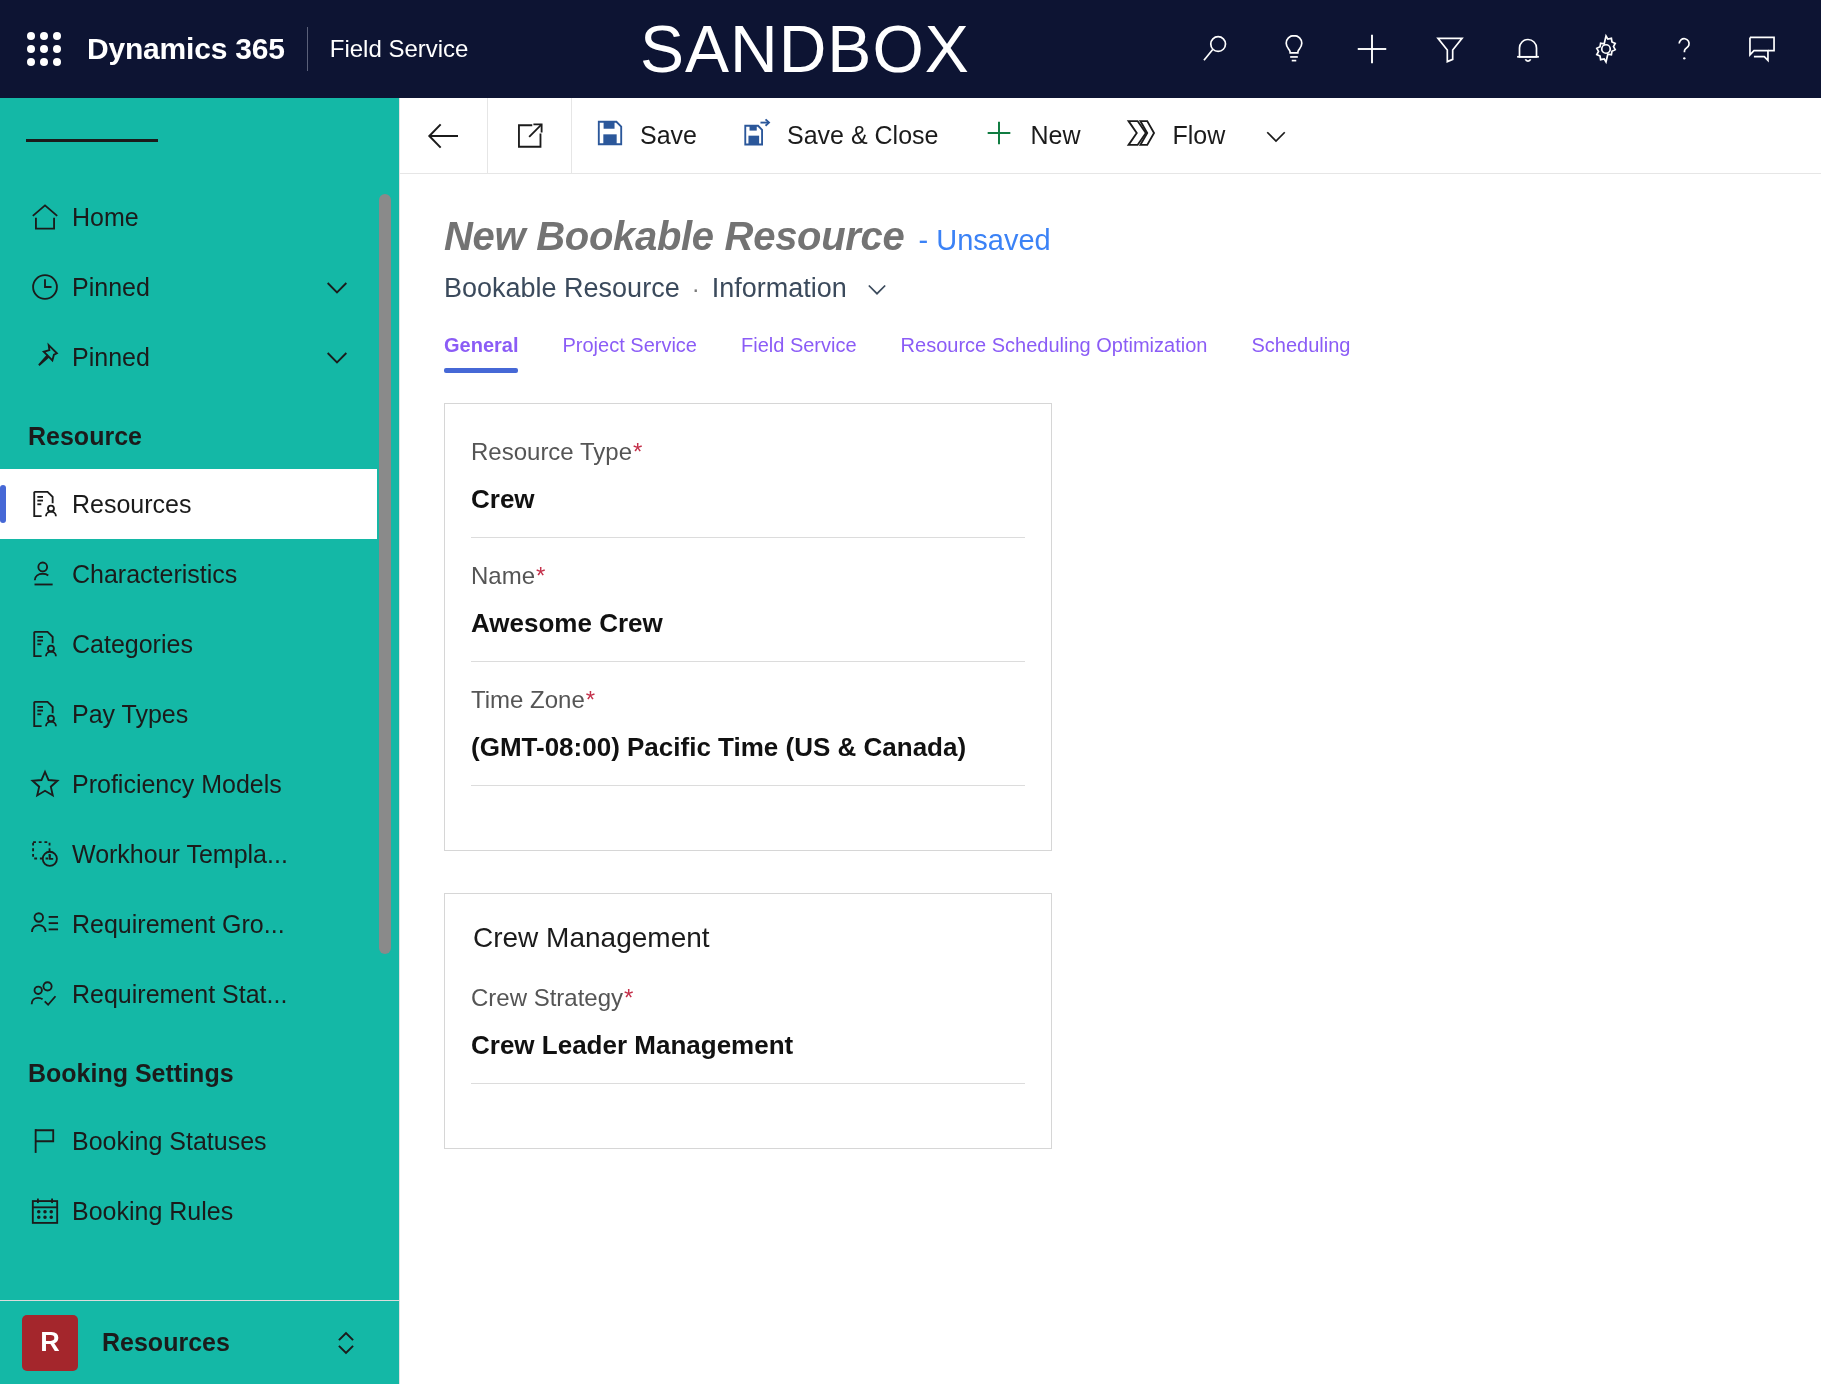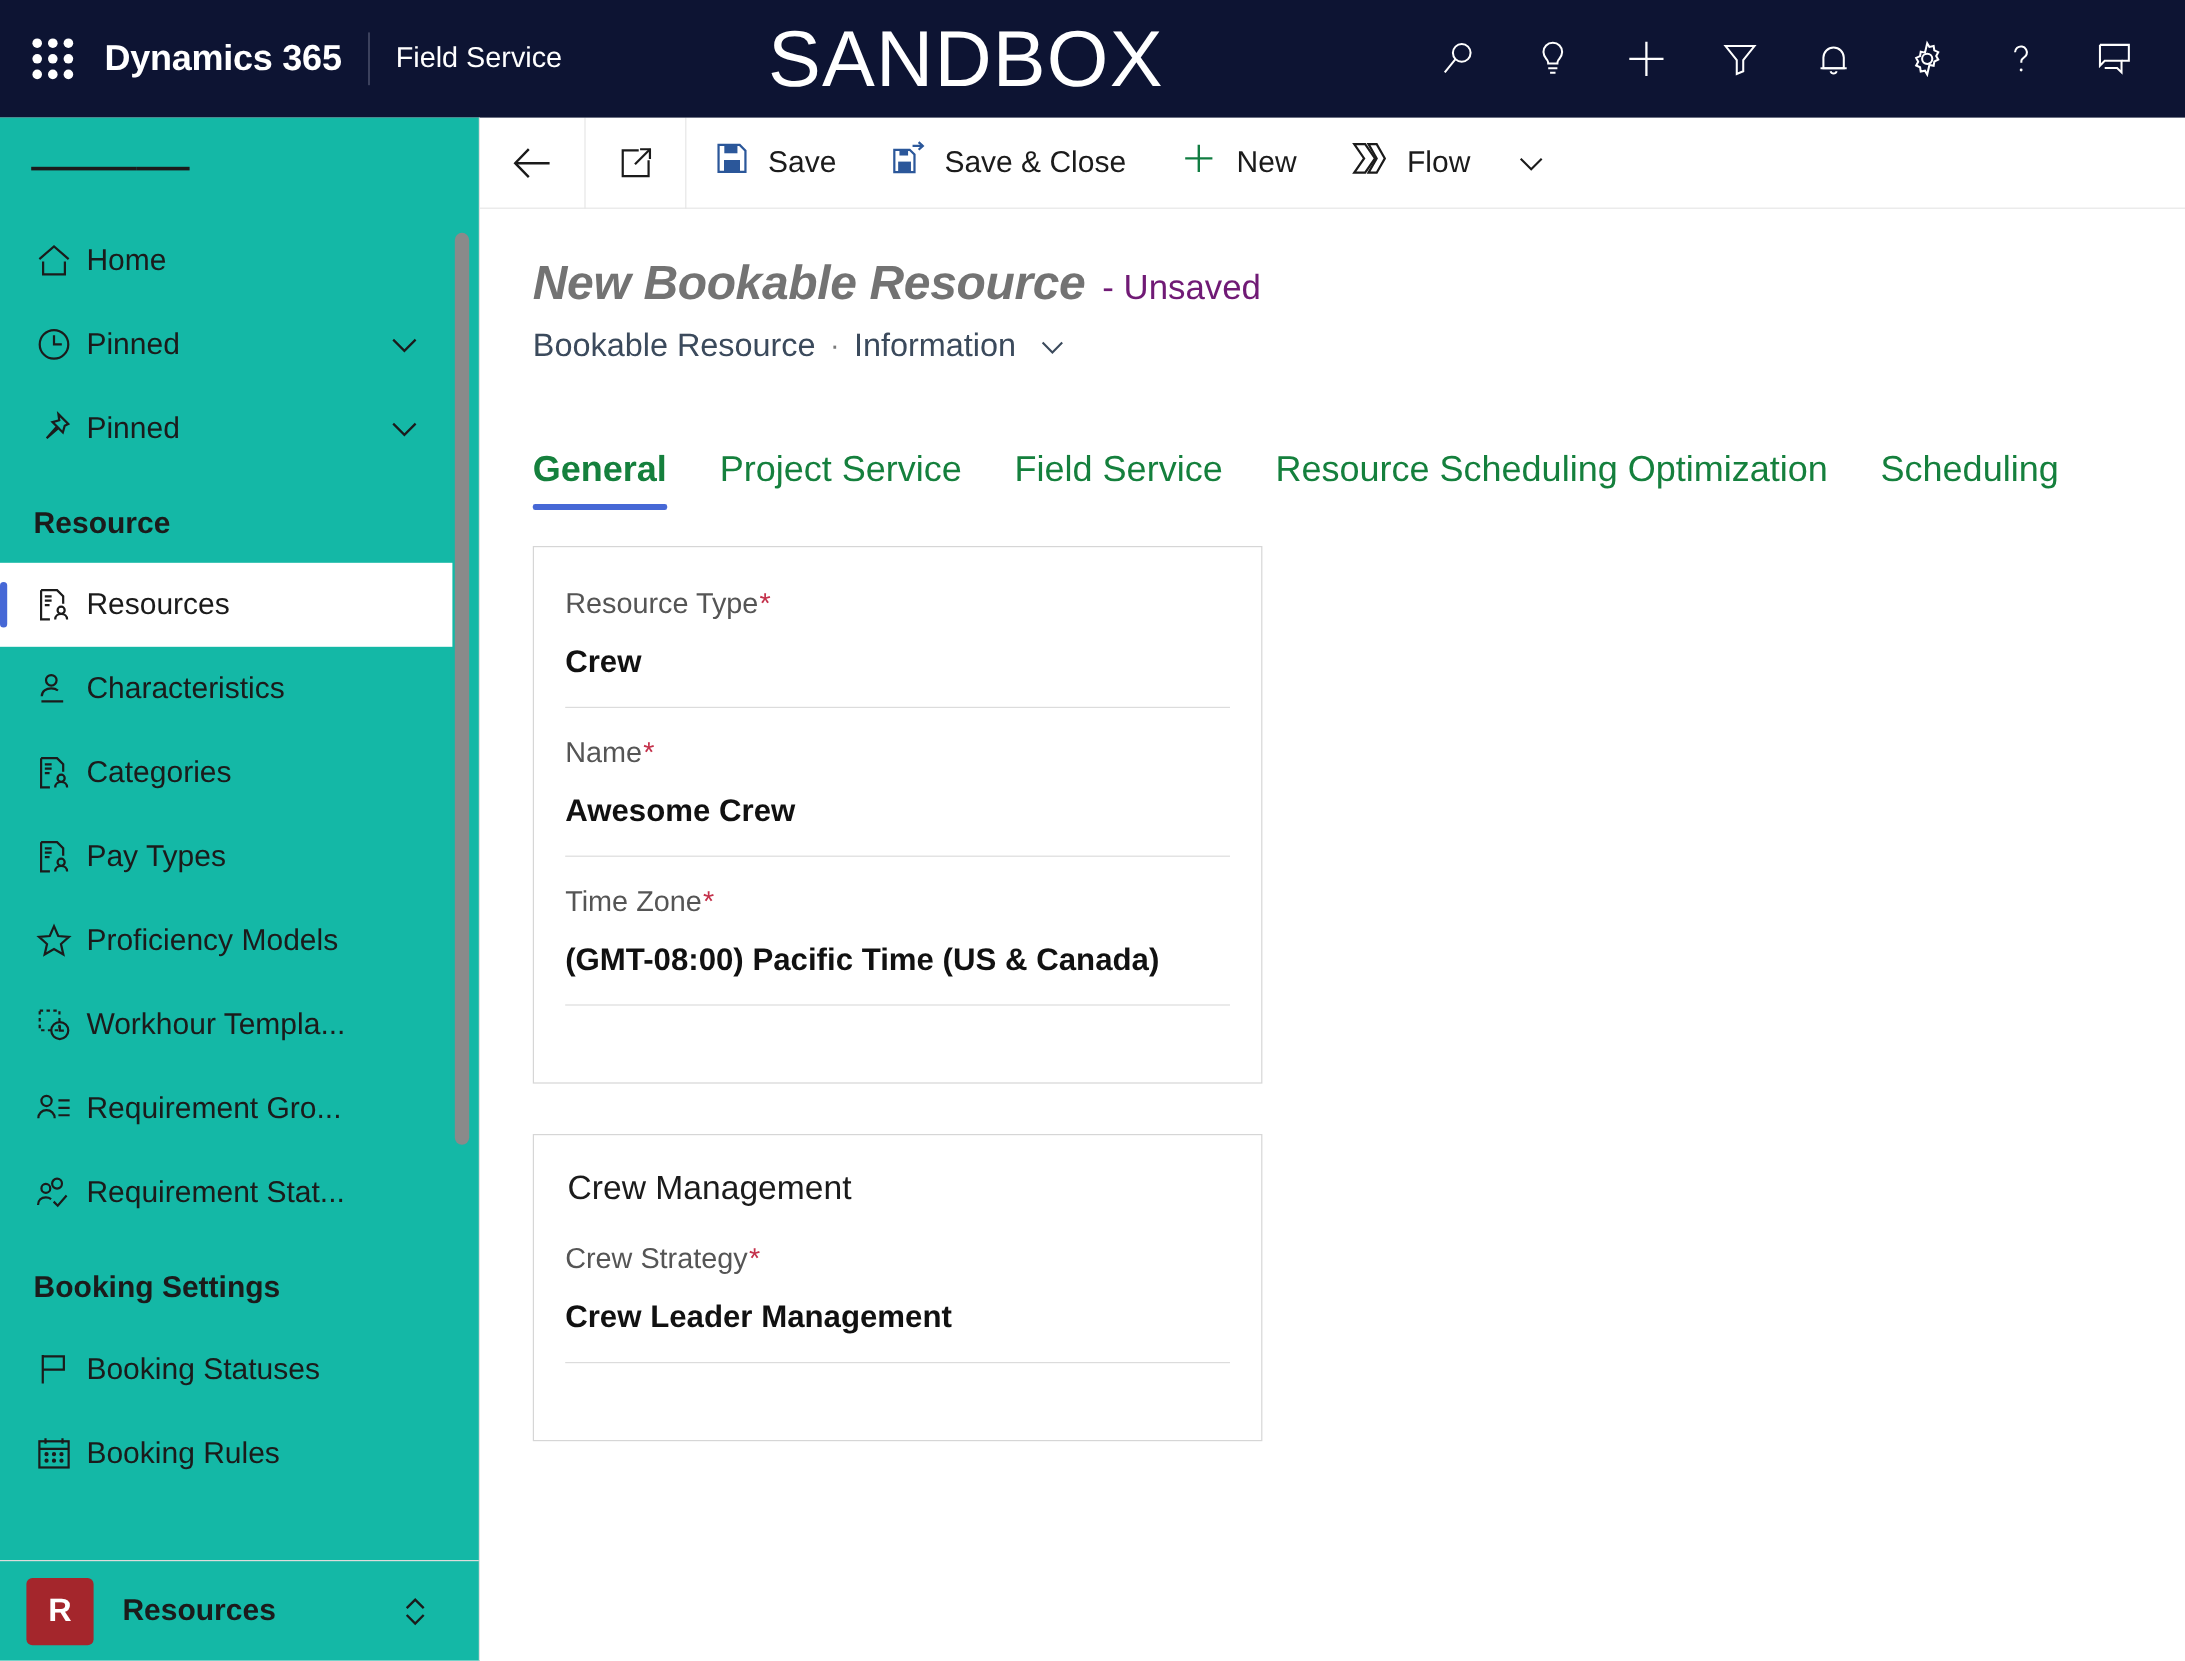--- a/index.html
+++ b/index.html
@@ -124,37 +124,37 @@
   .cmdbtn {
     height: 76px; display: flex; align-items: center; gap: 14px;
     padding: 0 22px; cursor: pointer; color: #1b1b1b; font-size: 25px;
     white-space: nowrap;
   }
   .cmd-chev { width: 58px; height: 76px; display: flex; align-items: center; justify-content: center; cursor: pointer; }
 
   .pagehead { padding: 40px 0 0 44px; }
   .title-row { display: flex; align-items: baseline; gap: 14px; }
   .page-title { font-size: 40px; font-weight: 600; color: #737373; letter-spacing: -0.3px; font-style: italic; }
-  .page-unsaved { font-size: 29px; color: #701a75; font-weight: 400; }
+  .page-unsaved { font-size: 29px; color: #3b82f6; font-weight: 400; }
   .breadcrumb {
     display: flex; align-items: center; gap: 12px;
     margin-top: 14px; color: #3b4a5c; font-size: 27px;
   }
   .bc-item { color: #3b4a5c; cursor: pointer; }
   .bc-dot { color: #7a7a7a; font-size: 24px; }
   .bc-chev { display: flex; align-items: center; margin-left: 4px; cursor: pointer; }
 
   .tabs {
     display: flex; align-items: flex-end; gap: 0;
     padding-left: 44px; margin-top: 30px;
     border-bottom: 0px solid transparent;
   }
   .tab {
-    font-size: 30px; color: #15803d; padding: 0 22px 16px 22px;
-    cursor: pointer; position: relative; white-space: nowrap; margin-top: 41px;
+    font-size: 20px; color: #8b5cf6; padding: 0 22px 16px 22px;
+    cursor: pointer; position: relative; white-space: nowrap;
   }
   .tab:first-child { padding-left: 0; }
   .tab.active { font-weight: 600; }
   .tab.active::after {
     content: ""; position: absolute; left: 0; right: 22px; bottom: 0;
     height: 5px; background: #4668d6; border-radius: 2px;
   }
 
   .formarea { flex: 1 1 auto; overflow: hidden; padding: 30px 0 0 44px; }
   .section {

